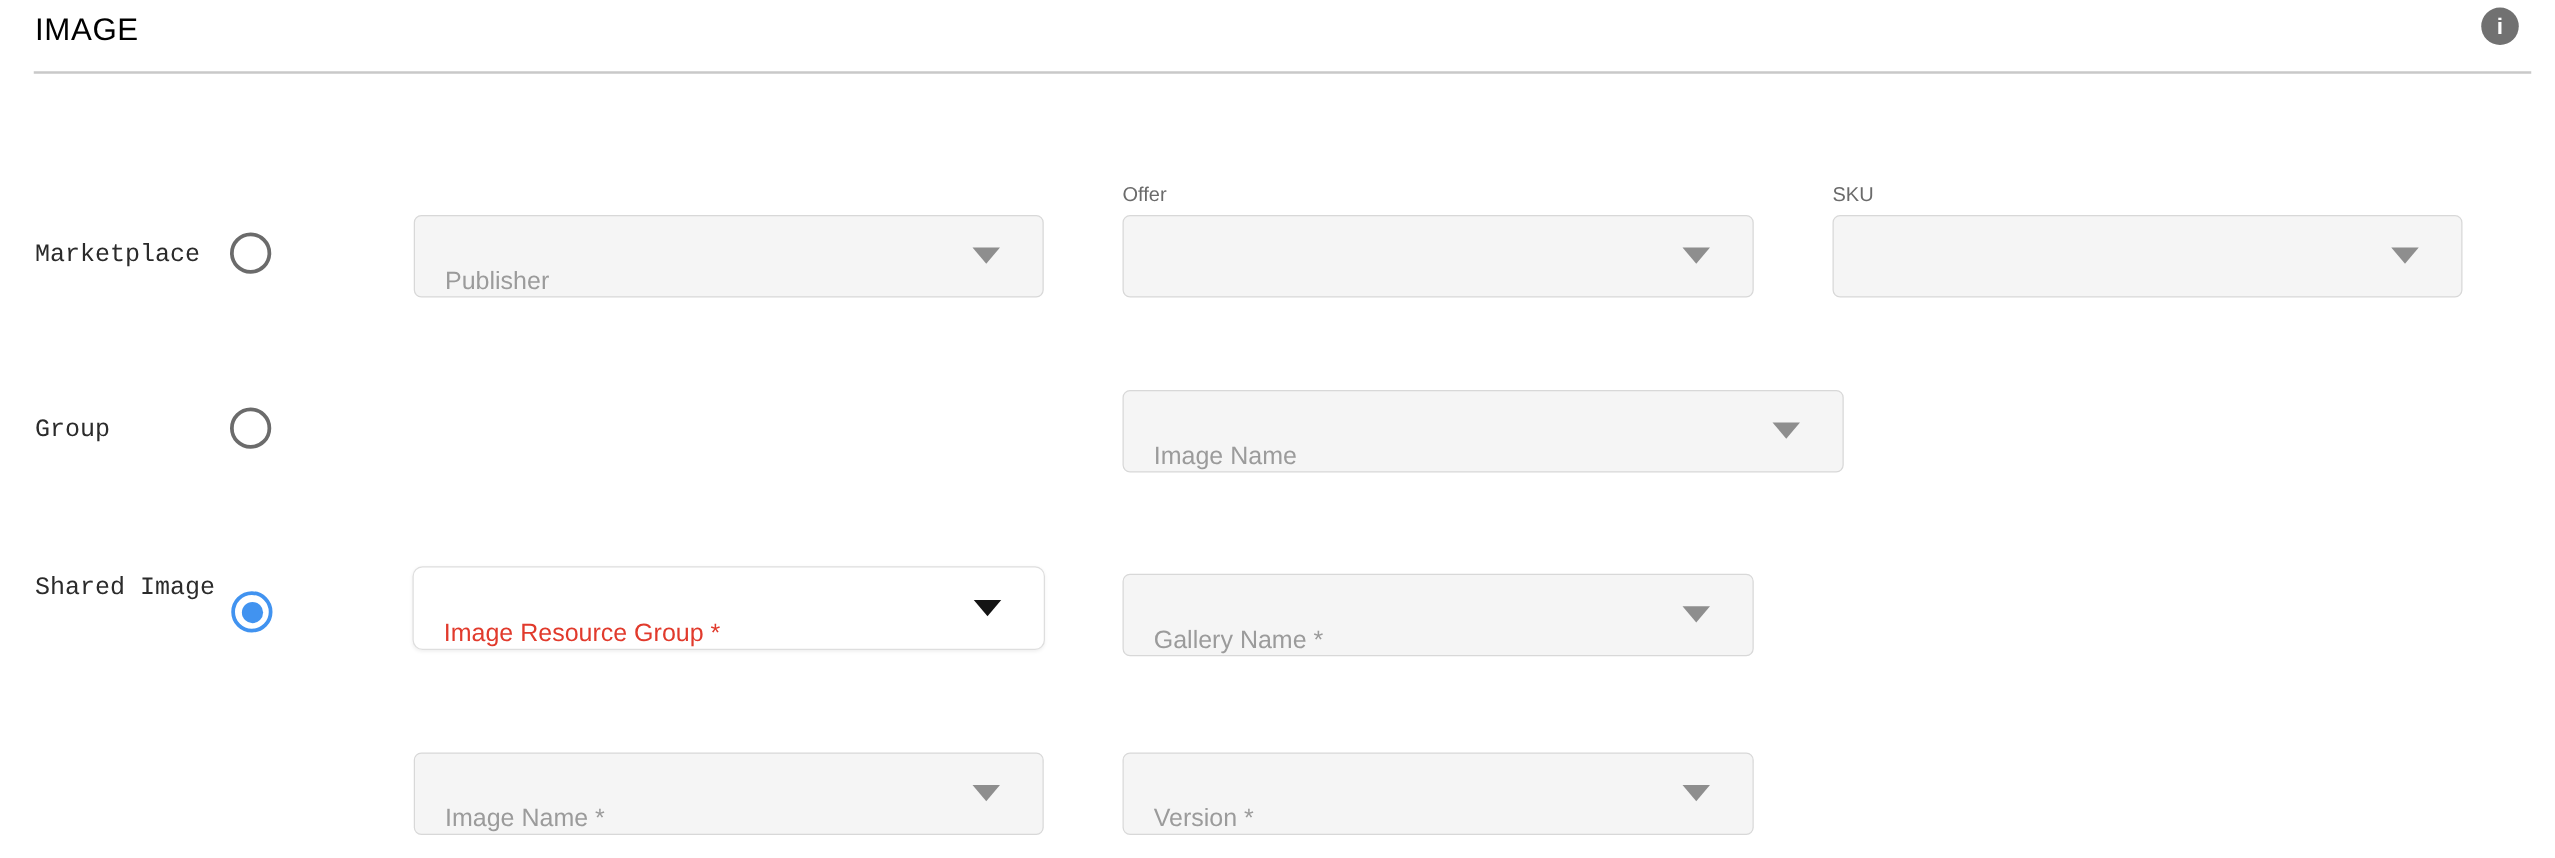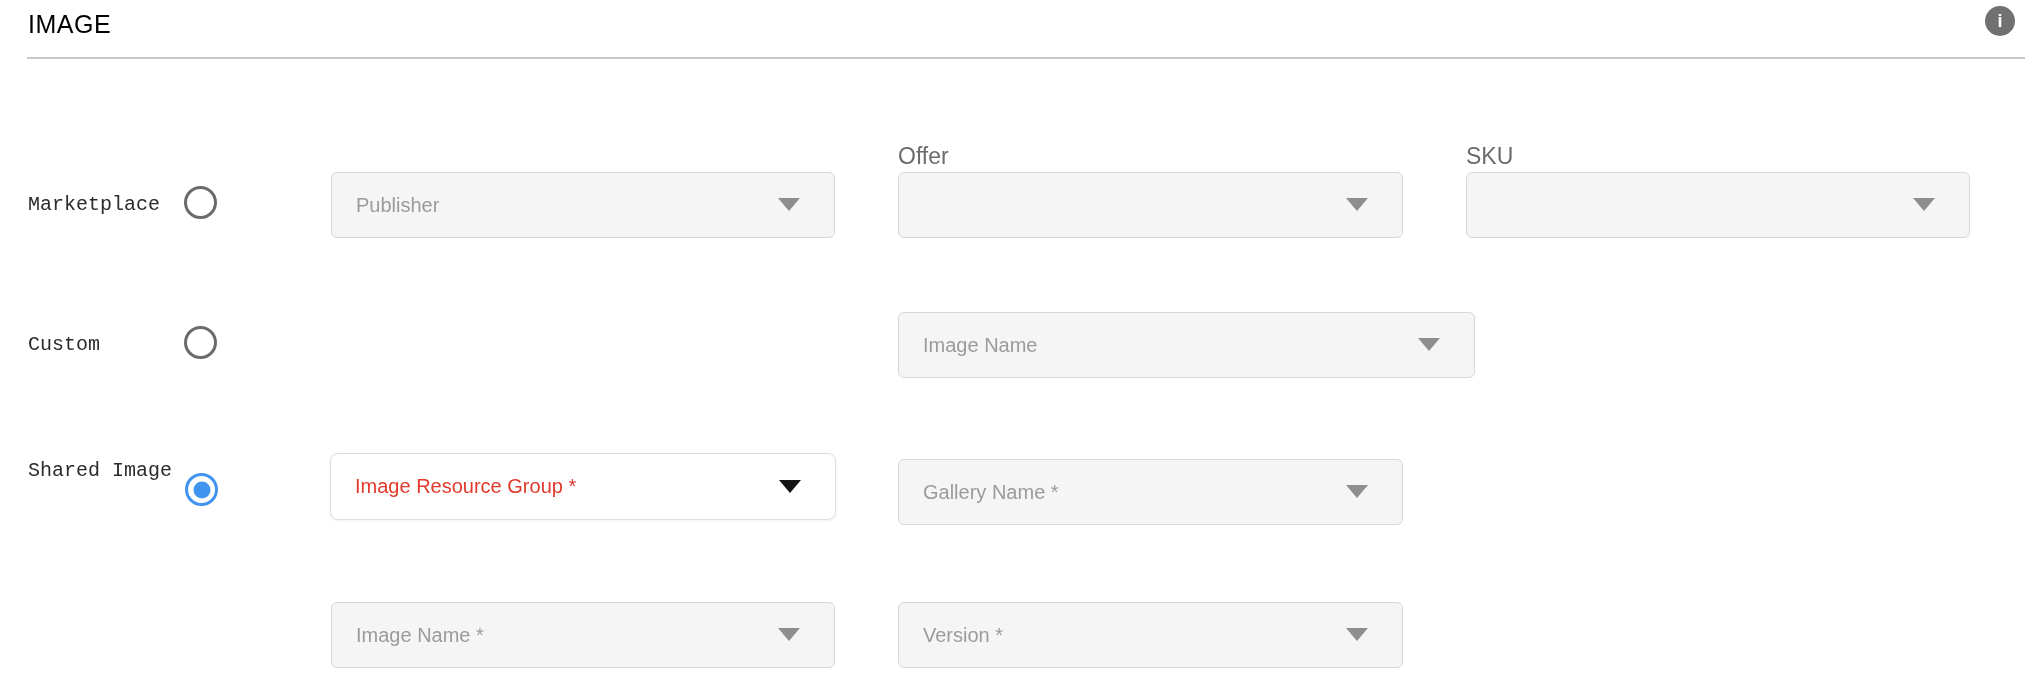--- a/index.html
+++ b/index.html
@@ -32,38 +32,38 @@
   .radio.selected { border-color:var(--accent-blue, #4193f0); }
   .radio.selected::after {
     content:""; position:absolute; left:50%; top:50%;
     transform:translate(-50%,-50%); width:17px; height:17px;
     border-radius:50%; background:var(--accent-blue, #4193f0);
   }
   .dd {
     position:absolute; height:66px;
     background:var(--field-bg, #f5f5f5);
     border:1px solid var(--field-border, #d8d8d8);
-    border-radius:6px; display:flex; align-items:center;
+    border-radius:6px; display:flex; align-items:flex-end;
     padding-left:24px; cursor:pointer;
   }
   .dd .ph { font-size:20px; color:#9b9b9b; white-space:nowrap; }
   .dd .arrow {
     position:absolute; right:34px; top:50%; margin-top:-7px;
     width:0; height:0;
     border-left:11px solid transparent; border-right:11px solid transparent;
     border-top:13px solid #8e8e8e;
   }
   .dd.active {
     background:#fff; border-color:#dedede; border-radius:8px; height:67px;
     box-shadow:0 1px 3px rgba(0,0,0,0.06);
   }
   .dd.active .ph { color:var(--required-red, #e13a2c); }
   .dd.active .arrow { border-top-color:#141414; }
   .field-label {
-    position:absolute; font-size:23px; color:#6b6b6b; line-height:21px;
+    position:absolute; font-size:16px; color:#6b6b6b; line-height:21px;
   }
 </style>
 </head>
 <body>
 
 <div class="page">
 
   <div class="section-title">IMAGE</div>
 
   <div class="info-btn">
@@ -85,21 +85,21 @@
     <span class="ph"></span>
     <span class="arrow"></span>
   </div>
 
   <div class="field-label" style="left:1466px; top:146px">SKU</div>
   <div class="dd" style="left:1466px; top:172px; width:504px">
     <span class="ph"></span>
     <span class="arrow"></span>
   </div>
 
-  <div class="row-label" style="top:334px">Custom</div>
+  <div class="row-label" style="top:334px">Group</div>
   <div class="radio" style="left:184px; top:326px"></div>
 
 
   <div class="dd" style="left:898px; top:312px; width:577px">
     <span class="ph">Image Name</span>
     <span class="arrow"></span>
   </div>
 
   <div class="row-label" style="top:460px">Shared Image</div>
   <div class="radio selected" style="left:185px; top:473px"></div>

